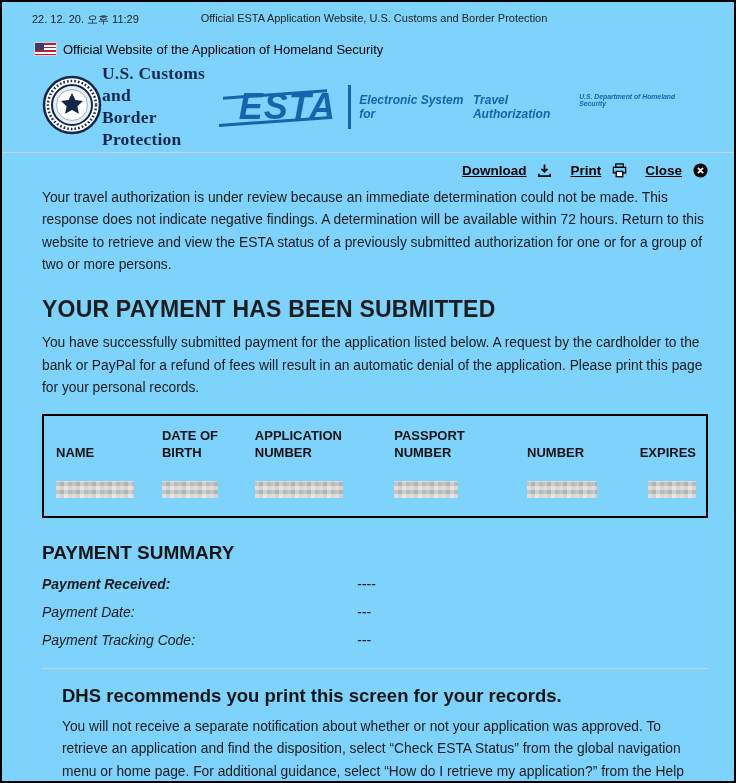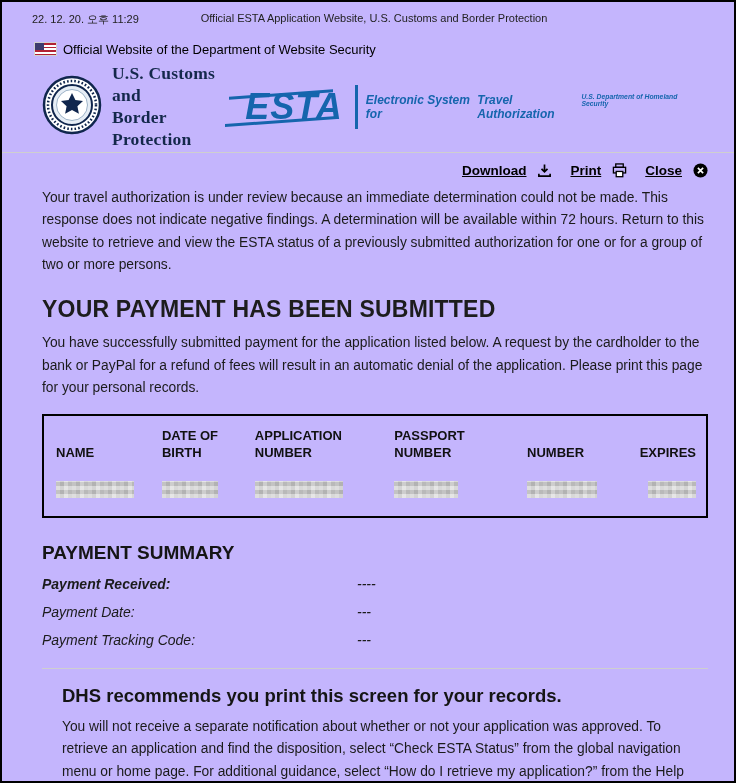--- a/index.html
+++ b/index.html
@@ -1,19 +1,19 @@
 <!DOCTYPE html>
 <html><head>
 <meta charset="utf-8">
 <style>
   * { box-sizing: border-box; margin: 0; padding: 0; }
   html, body { background: #888; }
   .page {
     width: 736px; height: 783px;
-    background: #c4b5fd;
+    background: #7dd3fc;
     border: 2px solid #000;
     font-family: "Liberation Sans", sans-serif;
     color: #1b1b1b;
     overflow: hidden;
     position: relative;
     margin: 0 auto;
   }
   
   .print-header {
     padding: 10px 30px 0 30px;
@@ -35,21 +35,21 @@
     background: repeating-linear-gradient(180deg,#b22234 0 1.75px,#fff 1.75px 3.5px);
     outline: 1px solid #d0d0d0;
   }
   .flag::before { content: ""; position: absolute; left: 0; top: 0; width: 9px; height: 6.5px; background: #3c3b6e; }
   
   .logo-row {
     margin: 16px 40px 0 40px;
     display: flex; align-items: center; justify-content: space-between;
     height: 66px;
   }
-  .cbp-logo { display: flex; align-items: center; gap: 10px; }
+  .cbp-logo { display: flex; align-items: center; }
   .cbp-name {
     font-family: "Liberation Serif", serif;
     font-weight: 700; font-size: 17.5px; line-height: 1.25;
     color: #14284b; letter-spacing: 0.2px;
   }
   .esta-logo { display: flex; align-items: center; }
   .esta-word-wrap { position: relative; padding: 6px 2px 6px 10px; }
   .esta-word {
     font-style: italic; font-weight: 800; font-size: 36px; line-height: 1;
     color: #1565ad; letter-spacing: 1px;
@@ -122,21 +122,21 @@
 
 <div class="page">
 
   <div class="print-header">
     <span class="print-ts">22. 12. 20. 오후 11:29</span>
     <span class="print-title">Official ESTA Application Website, U.S. Customs and Border Protection</span>
   </div>
 
   <div class="gov-banner">
     <span class="flag"></span>
-    <span>Official Website of the Department of Website Security</span>
+    <span>Official Website of the Application of Homeland Security</span>
   </div>
 
   <div class="logo-row">
     <div class="cbp-logo">
       <span>
         <svg width="60" height="60" viewBox="0 0 60 60">
           <circle cx="30" cy="30" r="28" fill="#ffffff" stroke="#10264d" stroke-width="2.5"></circle>
           <circle cx="30" cy="30" r="24" fill="none" stroke="#10264d" stroke-width="2.5" stroke-dasharray="1.6 2.1"></circle>
           <circle cx="30" cy="30" r="20" fill="#e6edf5" stroke="#10264d" stroke-width="2"></circle>
           <circle cx="30" cy="30" r="15.5" fill="#ffffff" stroke="#9db3c8" stroke-width="1"></circle>

